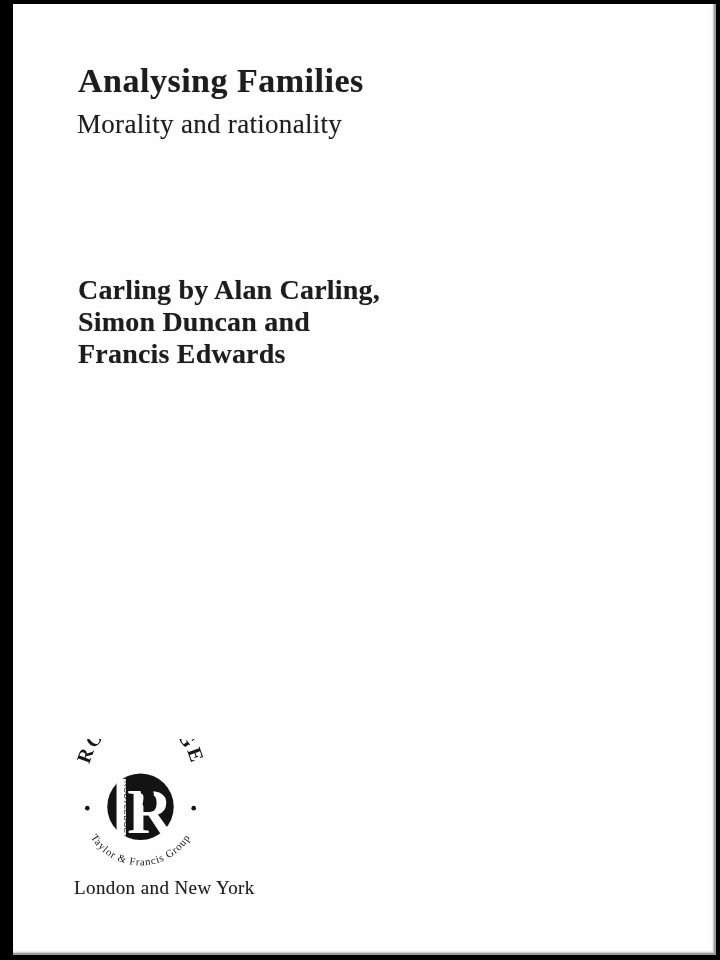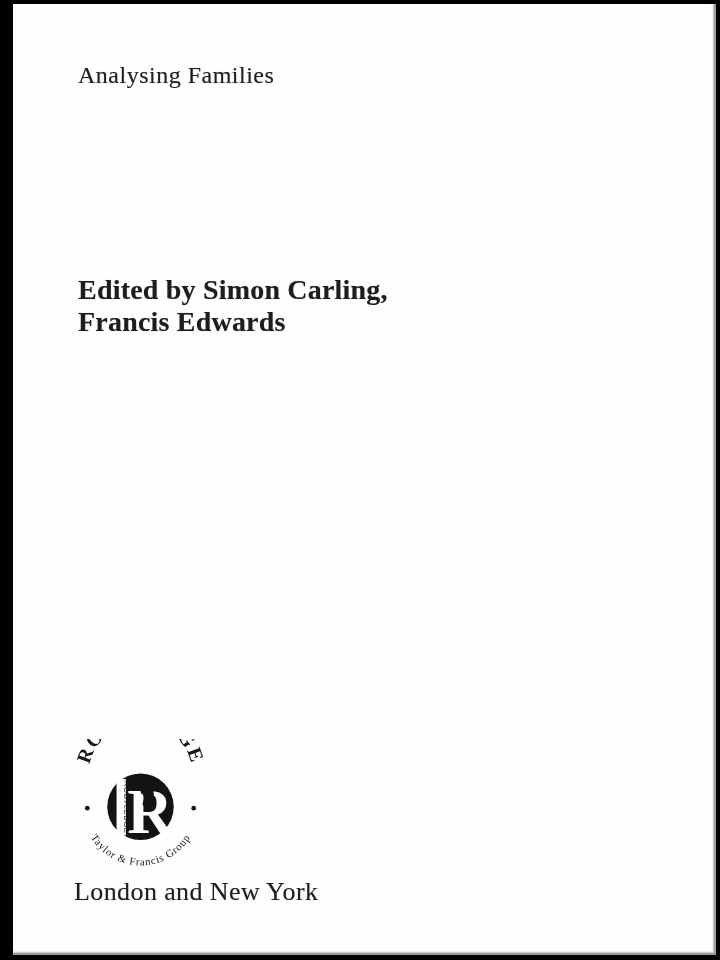--- a/index.html
+++ b/index.html
@@ -9,52 +9,54 @@
     font-family:"Liberation Serif", serif;
   }
   .page{
     position:absolute;left:13px;top:4px;right:4px;bottom:5px;
     background:#fefefe;
     box-shadow:inset -2px -2px 0 #9b9b9b, inset -3px -3px 2px rgba(0,0,0,.25);
   }
   .ink{color:#1d1d1d;text-shadow:0 0 1px rgba(30,30,30,.35);}
   .title{
     position:absolute;left:65px;top:58px;
-    font-size:24px;font-weight:normal;letter-spacing:.5px;white-space:nowrap;
+    font-size:34px;font-weight:bold;letter-spacing:.5px;white-space:nowrap;
   }
   .subtitle{
     position:absolute;left:64px;top:106px;
     font-size:27px;line-height:29px;letter-spacing:.3px;
   }
   .editors{
     position:absolute;left:65px;top:270px;
     font-size:28px;font-weight:bold;line-height:32px;letter-spacing:.2px;
   }
   .imprint{
     position:absolute;left:61px;top:873px;
-    font-size:26px;letter-spacing:.4px;white-space:nowrap;text-align:right;
+    font-size:19px;letter-spacing:.4px;white-space:nowrap;text-align:right;
   }
   .logo{
     position:absolute;left:61px;top:735px;width:133px;height:133px;
   }
   .logo text, .logo textPath{font-family:"Liberation Serif", serif;}
   .logo .vtext{font-family:"Liberation Sans", sans-serif;}
 </style>
 </head>
 <body>
 
 <div class="page">
 
   <div class="title ink">Analysing Families</div>
 
   <div class="subtitle ink">
+    <div>Morality and rationality</div>
   </div>
 
   <div class="editors ink">
-    <div>Edited by Simon Carling,</div>
+    <div>Carling by Alan Carling,</div>
+    <div>Simon Duncan and</div>
     <div>Francis Edwards</div>
   </div>
 
   <svg class="logo" viewBox="0 0 200 200" xmlns="http://www.w3.org/2000/svg">
     <defs>
       <path id="arcTop" d="M 25.8,77.9 A 78,78 0 1 1 174.2,77.9" fill="none"></path>
       <path id="arcBottom" d="M 21.6,142 A 88,88 0 0 0 178.4,142" fill="none"></path>
     </defs>
 
     <text font-size="30" font-weight="bold" fill="#171717" style="letter-spacing:2.5px">

